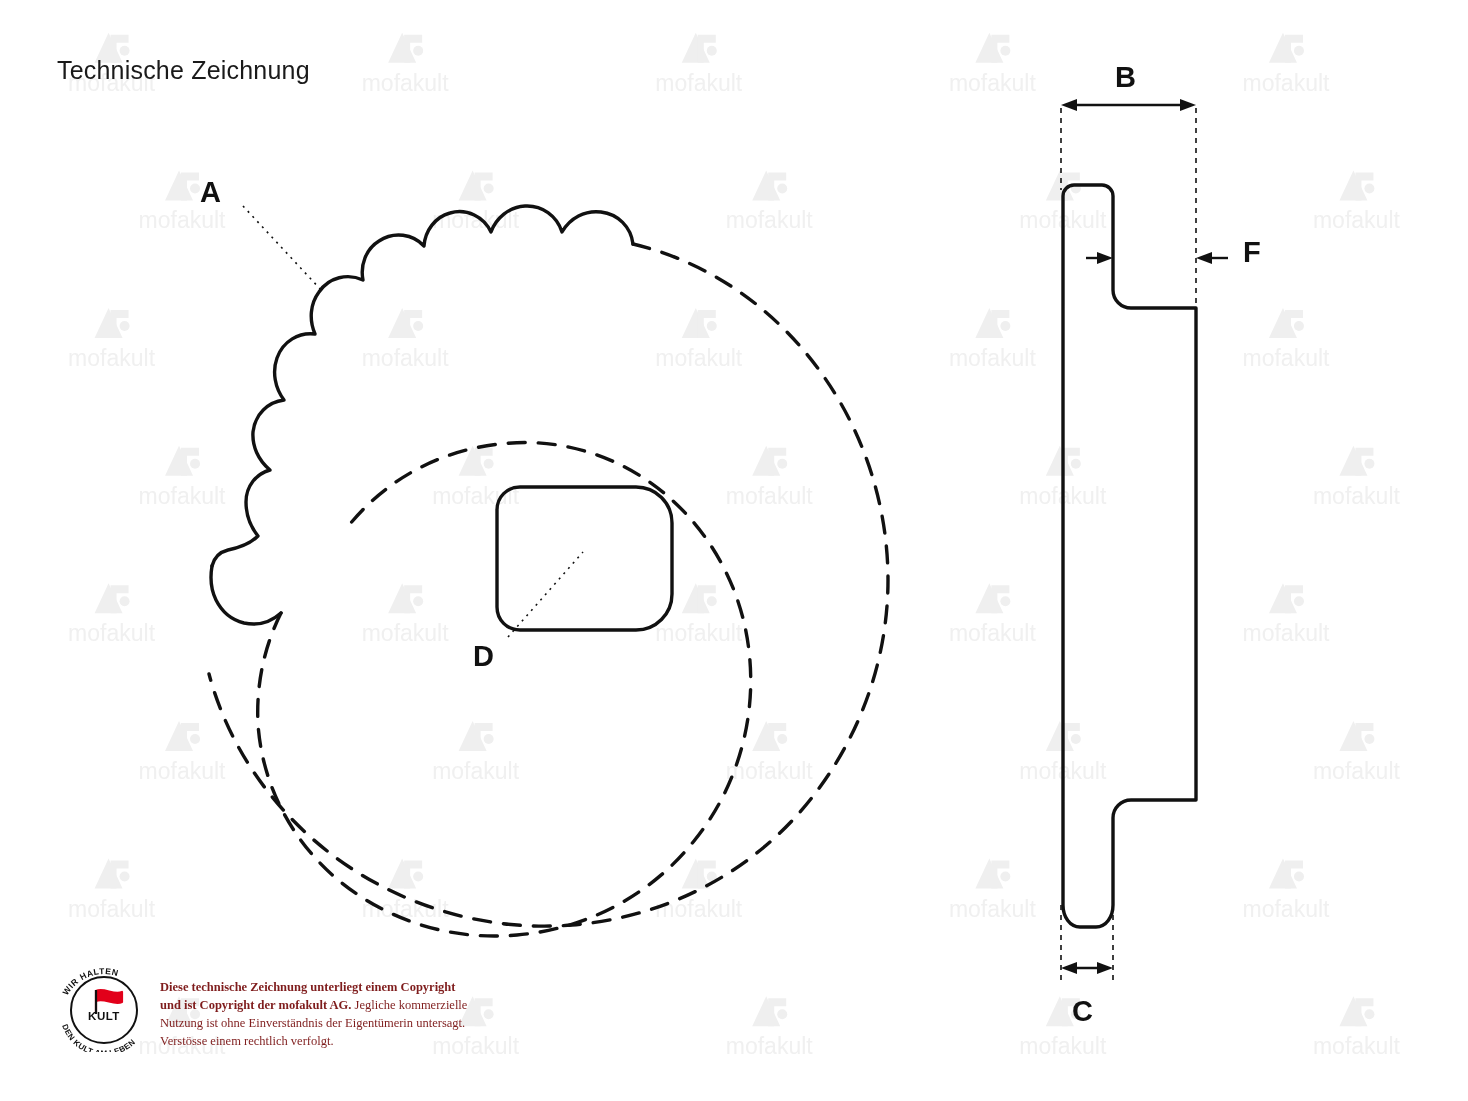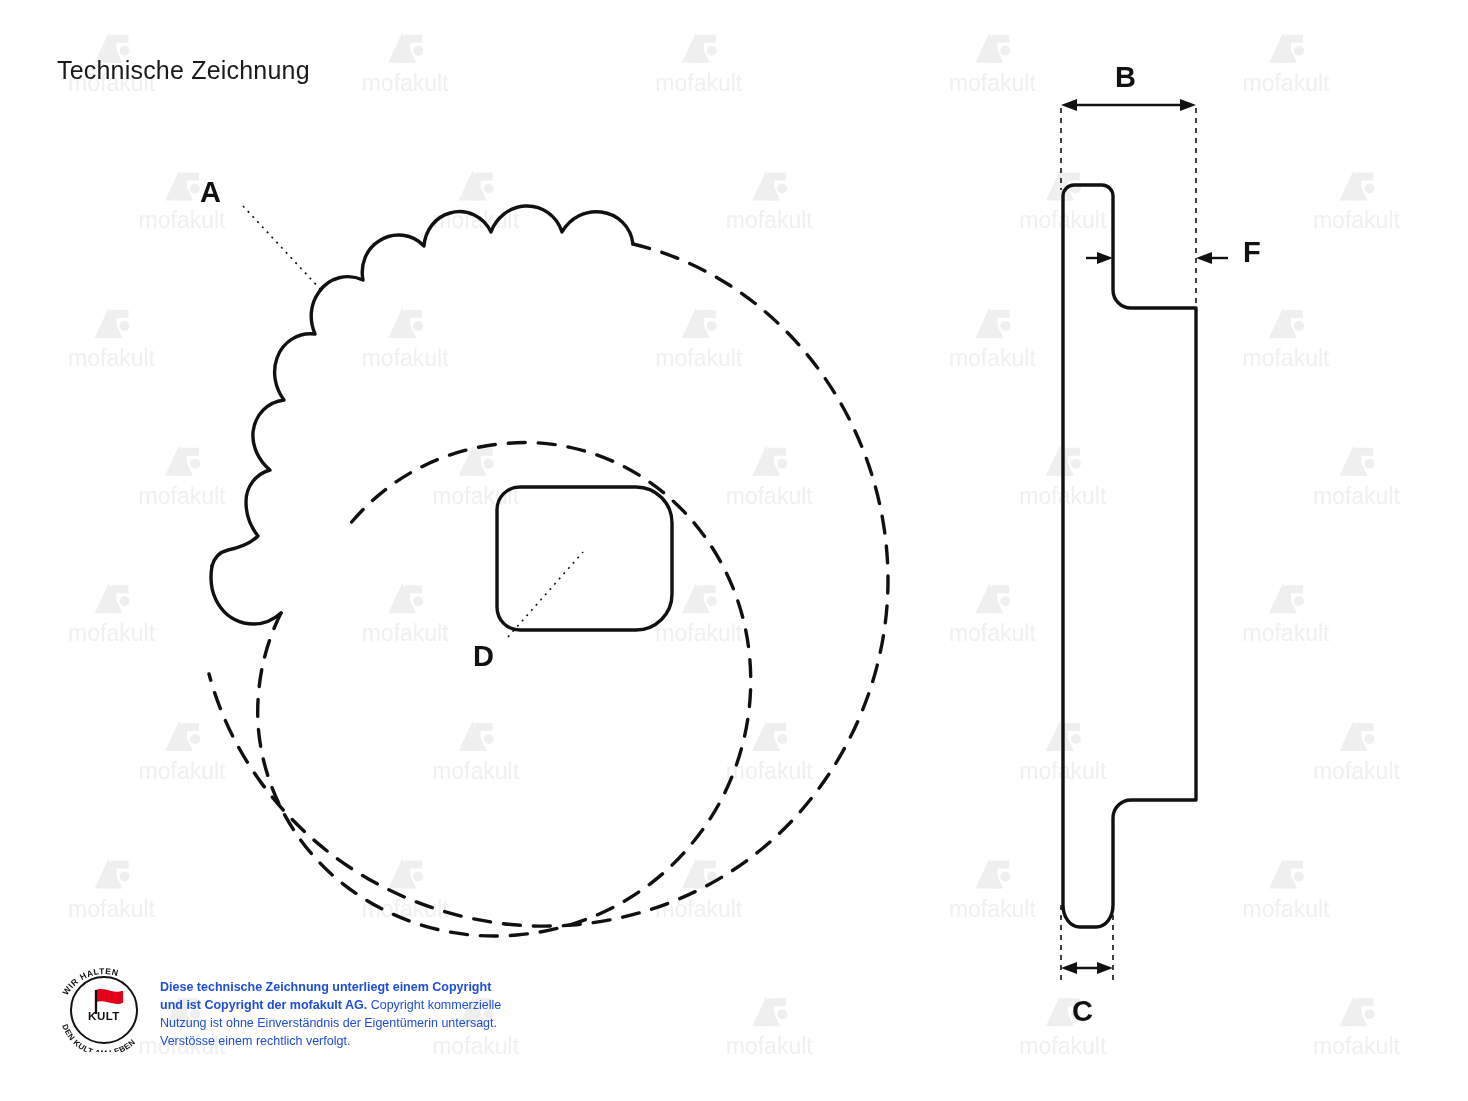--- a/index.html
+++ b/index.html
@@ -51,22 +51,23 @@
   #callout-F { left: 1243px; top: 236px; }
   #callout-C { left: 1072px; top: 995px; }
 
   #copyright {
     position: absolute;
     left: 160px;
     top: 978px;
     width: 420px;
     font-size: 12.5px;
     line-height: 1.45;
-    color: #1d4ed8;
+    color: #7f1d1d;
     z-index: 3;
+    font-family: Liberation Serif, serif;
   }
   #copyright .bold { font-weight: bold; }
 
   #logo {
     position: absolute;
     left: 52px;
     top: 968px;
     width: 104px;
     height: 84px;
     z-index: 3;
@@ -386,18 +387,18 @@
     <text font-size="8" font-weight="bold" fill="#111111" letter-spacing="0.4">
       <textPath href="#arcBottom" startOffset="10%">DEN KULT AM LEBEN</textPath>
     </text>
     <path d="M 44,22 L 44,44 M 44,23 C 52,19 62,28 70,24 L 70,34 C 62,38 52,29 44,33 Z" fill="#e2001a" stroke="#e2001a" stroke-width="2.2" stroke-linejoin="round"></path>
     <line x1="44" y1="22" x2="44" y2="46" stroke="#111111" stroke-width="2.2"></line>
     <text x="52" y="52" font-size="11.5" font-weight="bold" fill="#111111" text-anchor="middle" letter-spacing="0.5">KULT</text>
   </svg>
 
   <div id="copyright">
     <span class="bold">Diese technische Zeichnung unterliegt einem Copyright</span><br>
-    <span class="bold">und ist Copyright der mofakult AG.</span><span> Copyright kommerzielle</span><br>
+    <span class="bold">und ist Copyright der mofakult AG.</span><span> Jegliche kommerzielle</span><br>
     <span>Nutzung ist ohne Einverständnis der Eigentümerin untersagt.</span><br>
     <span>Verstösse einem rechtlich verfolgt.</span>
   </div>
 
 </div>
 
 </body></html>

